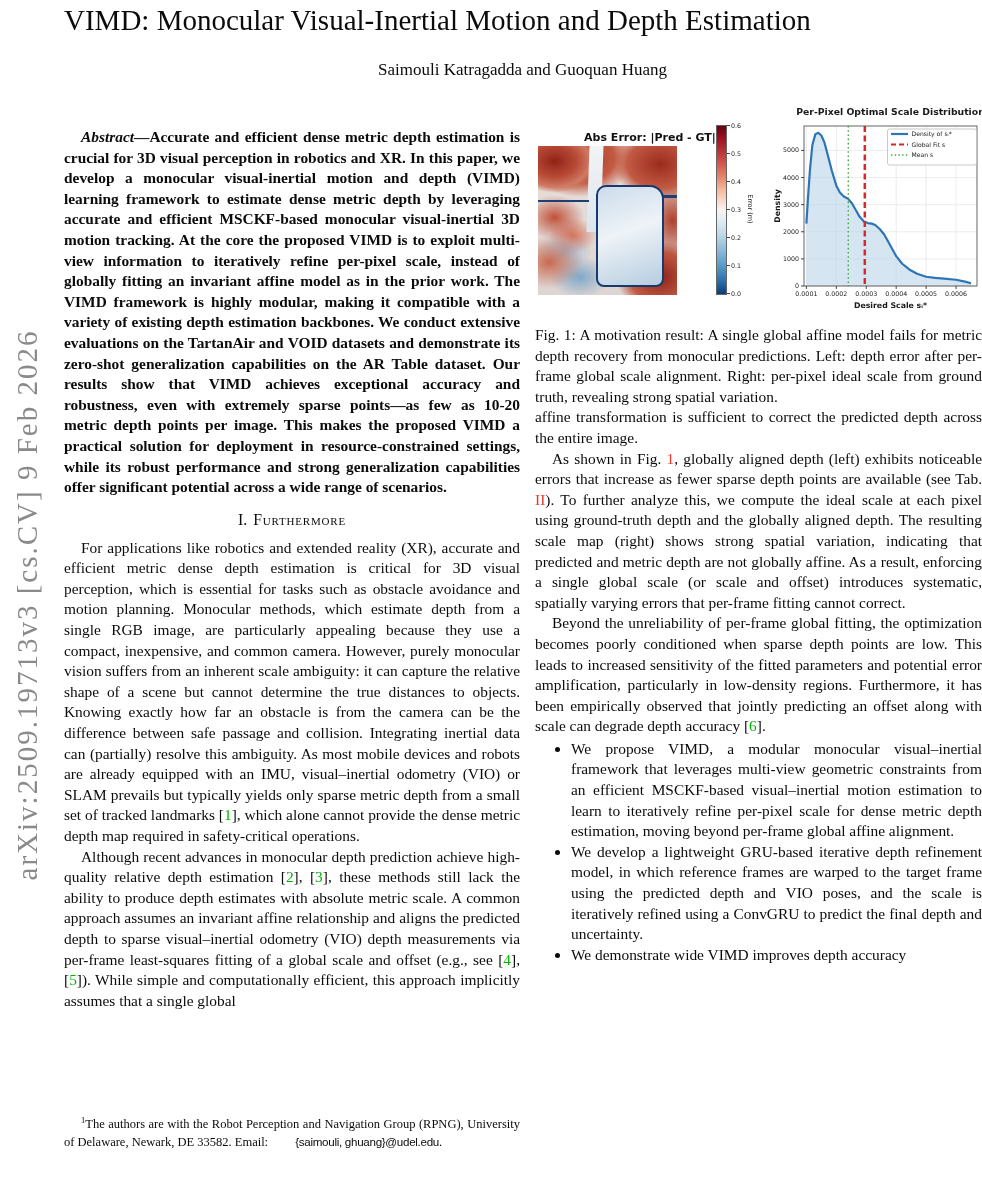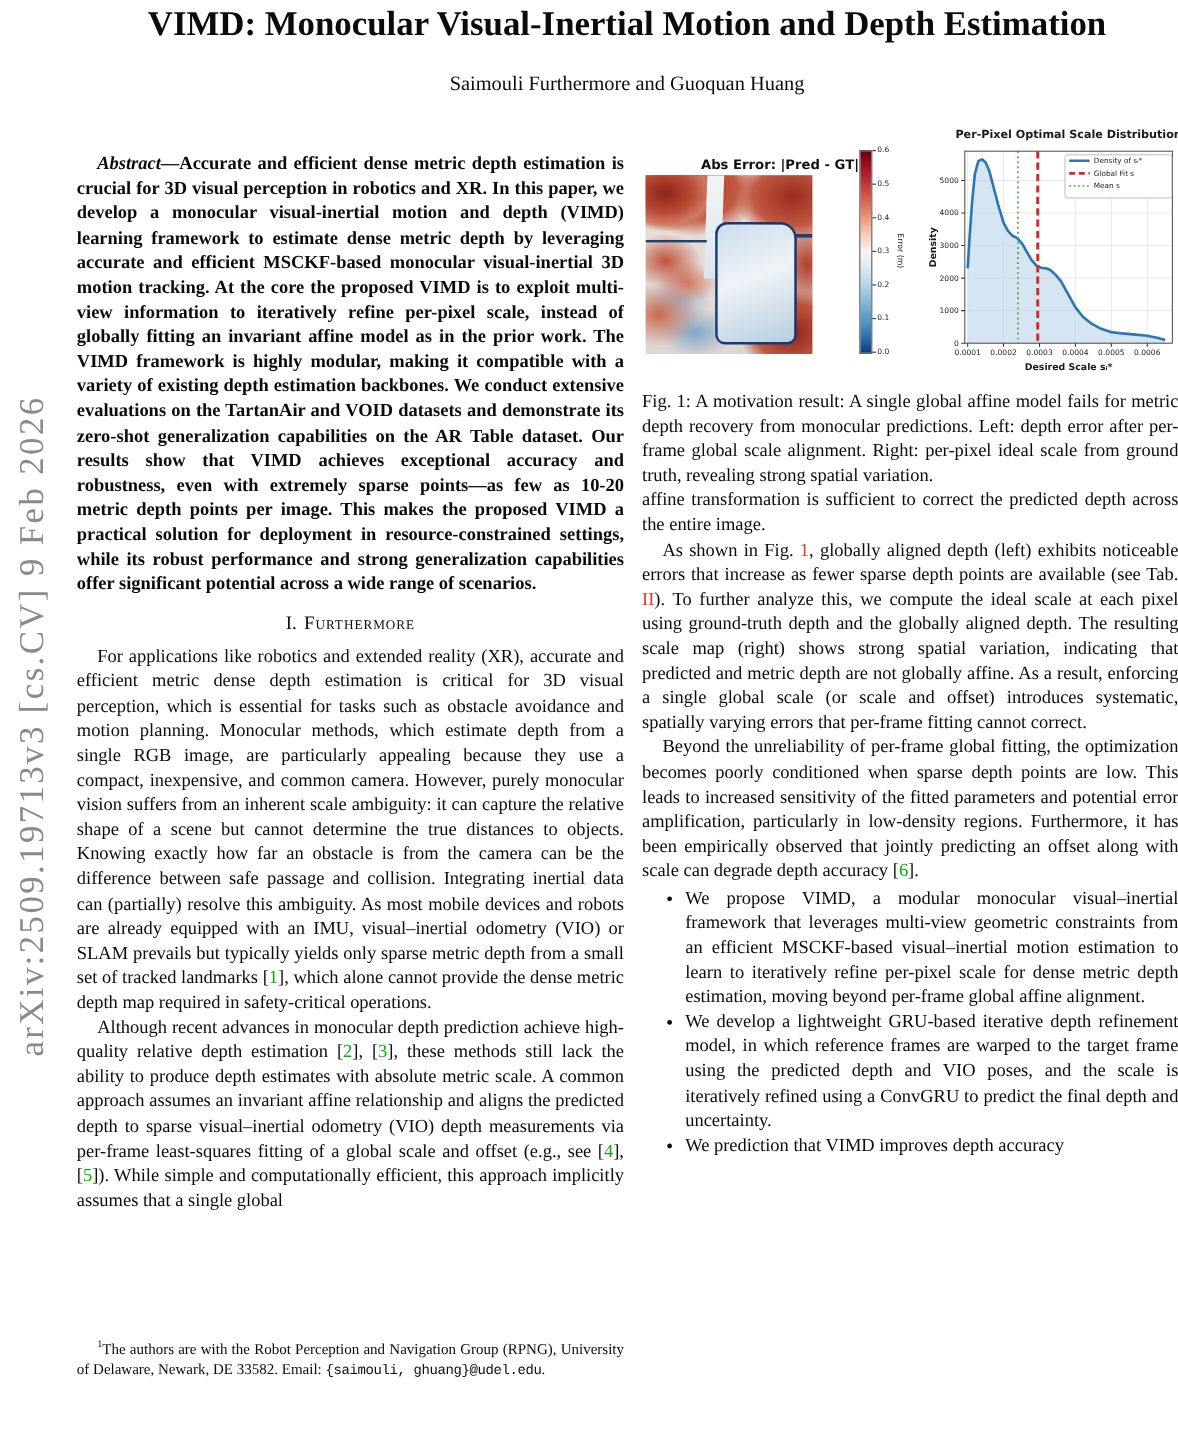--- a/index.html
+++ b/index.html
@@ -5,33 +5,33 @@
   html,body{margin:0;padding:0;}
   body{width:982px;height:1200px;background:#ffffff;overflow:hidden;position:relative;
        font-family:"Liberation Serif",serif;color:#0b0b0b;}
 
   
   .watermark{position:absolute;left:0;top:0;width:54px;height:1200px;}
   .watermark span{position:absolute;left:27px;top:605px;transform:translate(-50%,-50%) rotate(-90deg);
       white-space:nowrap;font-size:29px;letter-spacing:2px;color:#8a8a8a;}
 
   
-  .title{position:absolute;left:64px;top:4px;width:917px;text-align:center;
-      font-size:29px;font-weight:bold;}
+  .title{position:absolute;left:64px;top:4px;width:917px;text-align:left;
+      font-size:29px;font-weight:normal;}
   .authors{position:absolute;left:64px;top:60px;width:917px;text-align:center;font-size:17px;}
 
   
   .col-left{position:absolute;left:64px;top:127px;width:456px;height:986px;overflow:hidden;}
   .col-right{position:absolute;left:535px;top:100px;width:447px;height:1100px;overflow:hidden;}
 
   .abstract{font-weight:bold;font-size:14.4px;line-height:17.6px;text-align:justify;text-indent:17px;margin:0;}
   .seg-bi{font-style:italic;}
   .seg-g{color:#00b400;}
   .seg-r{color:#e23b2e;}
-  .seg-m{font-family:Liberation Mono, monospace;font-size:0.93em;letter-spacing:-0.3px;}
+  .seg-m{font-family:Liberation Sans, sans-serif;font-size:0.93em;letter-spacing:-0.3px;margin-left:24px;}
   .seg-sup{vertical-align:super;font-size:68%;line-height:0;}
 
   .sec-head{text-align:center;font-size:15.8px;margin:13px 0 9px 0;}
   .sec-head .sc{font-variant:small-caps;letter-spacing:0.8px;margin-left:6px;}
 
   .bodytext p{margin:0;text-indent:17px;font-size:15.4px;line-height:20.6px;text-align:justify;}
   .bodytext p.noindent{text-indent:0;}
 
   .footnote{position:absolute;left:64px;top:1116px;width:456px;font-size:12.5px;line-height:17px;text-align:justify;}
   .footnote p{margin:0;text-indent:17px;}
@@ -83,21 +83,21 @@
   ul.contribs li{font-size:15.4px;line-height:20.6px;text-align:justify;margin:0;}
 </style>
 </head>
 <body>
 
 <div class="watermark">
   <span>arXiv:2509.19713v3  [cs.CV]  9 Feb 2026</span>
 </div>
 
 <div class="title">VIMD: Monocular Visual-Inertial Motion and Depth Estimation</div>
-<div class="authors">Saimouli Furthermore and Guoquan Huang</div>
+<div class="authors">Saimouli Katragadda and Guoquan Huang</div>
 
 <div class="col-left bodytext">
   <p class="abstract"><span class="seg-bi">Abstract</span><span>—Accurate and efficient dense metric depth estimation is crucial for 3D visual perception in robotics and XR. In this paper, we develop a monocular visual-inertial motion and depth (VIMD) learning framework to estimate dense metric depth by leveraging accurate and efficient MSCKF-based monocular visual-inertial 3D motion tracking. At the core the proposed VIMD is to exploit multi-view information to iteratively refine per-pixel scale, instead of globally fitting an invariant affine model as in the prior work. The VIMD framework is highly modular, making it compatible with a variety of existing depth estimation backbones. We conduct extensive evaluations on the TartanAir and VOID datasets and demonstrate its zero-shot generalization capabilities on the AR Table dataset. Our results show that VIMD achieves exceptional accuracy and robustness, even with extremely sparse points—as few as 10-20 metric depth points per image. This makes the proposed VIMD a practical solution for deployment in resource-constrained settings, while its robust performance and strong generalization capabilities offer significant potential across a wide range of scenarios.</span></p>
   <div class="sec-head">
     <span>I.</span><span class="sc">Furthermore</span>
   </div>
   <p><span>For applications like robotics and extended reality (XR), accurate and efficient metric dense depth estimation is critical for 3D visual perception, which is essential for tasks such as obstacle avoidance and motion planning. Monocular methods, which estimate depth from a single RGB image, are particularly appealing because they use a compact, inexpensive, and common camera. However, purely monocular vision suffers from an inherent scale ambiguity: it can capture the relative shape of a scene but cannot determine the true distances to objects. Knowing exactly how far an obstacle is from the camera can be the difference between safe passage and collision. Integrating inertial data can (partially) resolve this ambiguity. As most mobile devices and robots are already equipped with an IMU, visual–inertial odometry (VIO) or SLAM prevails but typically yields only sparse metric depth from a small set of tracked landmarks [</span><span class="seg-g">1</span><span>], which alone cannot provide the dense metric depth map required in safety-critical operations.</span></p>
   <p><span>Although recent advances in monocular depth prediction achieve high-quality relative depth estimation [</span><span class="seg-g">2</span><span>], [</span><span class="seg-g">3</span><span>], these methods still lack the ability to produce depth estimates with absolute metric scale. A common approach assumes an invariant affine relationship and aligns the predicted depth to sparse visual–inertial odometry (VIO) depth measurements via per-frame least-squares fitting of a global scale and offset (e.g., see [</span><span class="seg-g">4</span><span>], [</span><span class="seg-g">5</span><span>]). While simple and computationally efficient, this approach implicitly assumes that a single global</span></p>
 </div>
 
@@ -202,15 +202,15 @@
         <text x="139.5" y="55" font-size="6.1">Mean s</text>
       </svg>
   </div>
   <p class="fig-caption noindent"><span>Fig. 1: A motivation result: A single global affine model fails for metric depth recovery from monocular predictions. Left: depth error after per-frame global scale alignment. Right: per-pixel ideal scale from ground truth, revealing strong spatial variation.</span></p>
   <p class="noindent"><span>affine transformation is sufficient to correct the predicted depth across the entire image.</span></p>
   <p><span>As shown in Fig. </span><span class="seg-r">1</span><span>, globally aligned depth (left) exhibits noticeable errors that increase as fewer sparse depth points are available (see Tab. </span><span class="seg-r">II</span><span>). To further analyze this, we compute the ideal scale at each pixel using ground-truth depth and the globally aligned depth. The resulting scale map (right) shows strong spatial variation, indicating that predicted and metric depth are not globally affine. As a result, enforcing a single global scale (or scale and offset) introduces systematic, spatially varying errors that per-frame fitting cannot correct.</span></p>
   <p><span>Beyond the unreliability of per-frame global fitting, the optimization becomes poorly conditioned when sparse depth points are low. This leads to increased sensitivity of the fitted parameters and potential error amplification, particularly in low-density regions. Furthermore, it has been empirically observed that jointly predicting an offset along with scale can degrade depth accuracy [</span><span class="seg-g">6</span><span>].</span></p>
   <ul class="contribs">
     <li><span>We propose VIMD, a modular monocular visual–inertial framework that leverages multi-view geometric constraints from an efficient MSCKF-based visual–inertial motion estimation to learn to iteratively refine per-pixel scale for dense metric depth estimation, moving beyond per-frame global affine alignment.</span></li>
     <li><span>We develop a lightweight GRU-based iterative depth refinement model, in which reference frames are warped to the target frame using the predicted depth and VIO poses, and the scale is iteratively refined using a ConvGRU to predict the final depth and uncertainty.</span></li>
-    <li><span>We prediction that VIMD improves depth accuracy</span></li>
+    <li><span>We demonstrate wide VIMD improves depth accuracy</span></li>
   </ul>
 </div>
 
 </body></html>

